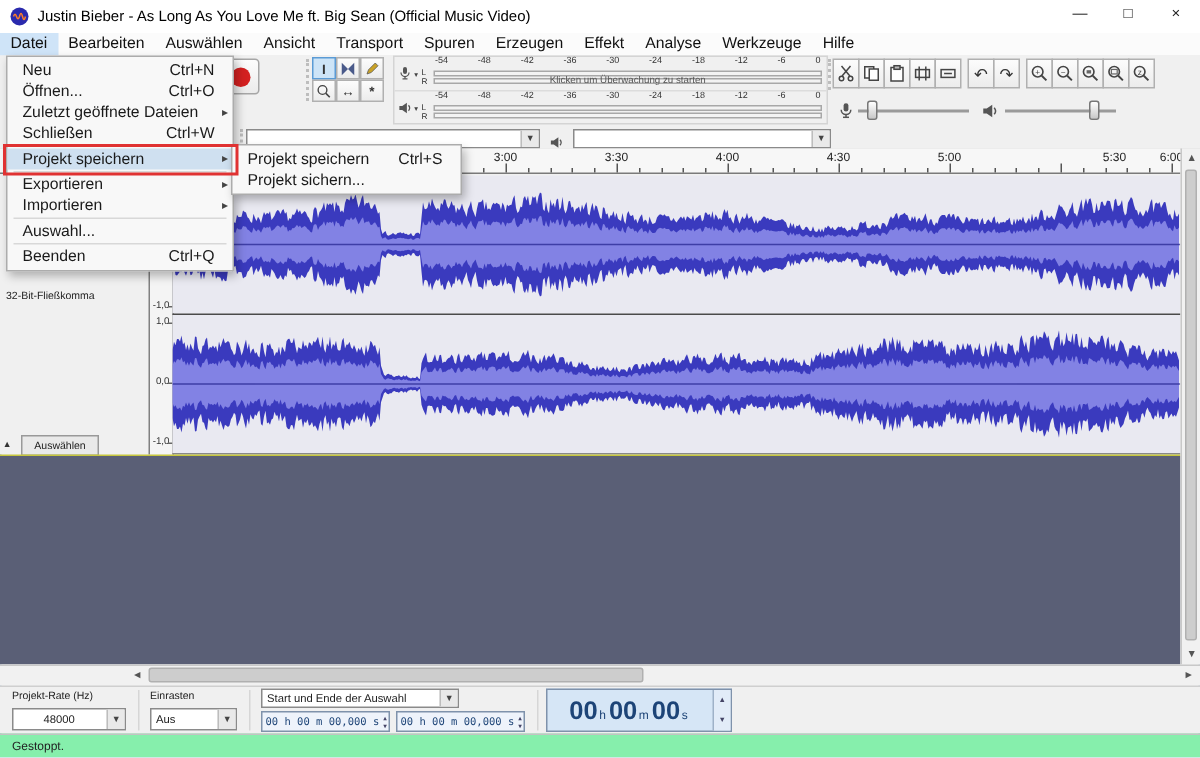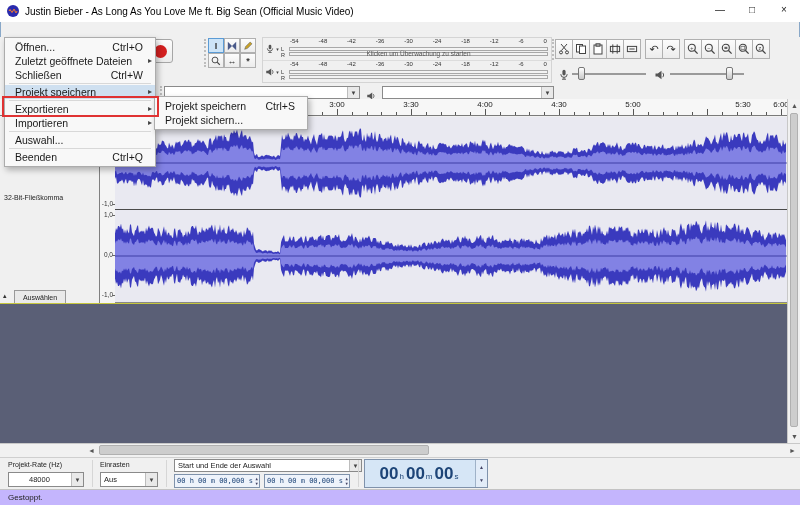--- a/index.html
+++ b/index.html
@@ -89,21 +89,21 @@
   .stb-combo{position:absolute;height:15px;}
   .timefield{position:absolute;top:16px;width:86px;height:14px;background:#eef3fb;border:1px solid #7f92ab;box-sizing:border-box;display:flex;align-items:center;color:#1d4477;font-family:"DejaVu Sans Mono",monospace;font-size:7px;padding-left:2px;white-space:nowrap;}
   .tf-spin{margin-left:auto;display:flex;flex-direction:column;font-size:4px;line-height:5px;color:#446;padding-right:1px;}
   .bigtime{position:absolute;left:364px;top:1px;width:124px;height:29px;background:#d6e6f6;border:1px solid #7f92ab;box-sizing:border-box;display:flex;align-items:center;}
   .bt-digits{flex:1;display:flex;align-items:baseline;justify-content:center;color:#1d4477;}
   .bt-d{font-size:17px;font-weight:bold;}
   .bt-u{font-size:8px;margin:0 2px 0 1px;}
   .bt-spin{width:11px;align-self:stretch;border-left:1px solid #9fb2c8;display:flex;flex-direction:column;}
   .bt-spin div{flex:1;display:flex;align-items:center;justify-content:center;font-size:5px;color:#446;background:#e2ecf8;}
   
-  .statusbar{position:absolute;left:0;top:489px;width:800px;height:16px;background:#c4b5fd;border-top:1px solid #c3c3c3;box-sizing:border-box;}
+  .statusbar{position:absolute;left:0;top:489px;width:800px;height:16px;background:#86efac;border-top:1px solid #c3c3c3;box-sizing:border-box;}
   .status-text{position:absolute;left:8px;top:3px;font-size:8px;color:#222;}
   
   .menu{position:absolute;background:#f8f8f8;border:1px solid #acacac;box-shadow:2px 3px 6px rgba(0,0,0,.28);padding:2px 0;z-index:110;}
   #file-menu{left:4px;top:37px;width:150px;}
   #save-submenu{left:154px;top:96px;width:152px;z-index:120;}
   .menu-item{position:relative;height:14px;line-height:14px;display:flex;padding:0 12px 0 10px;font-size:10.5px;color:#1a1a1a;box-sizing:border-box;}
   .menu-item.hl{background:#cfe0f0;}
   .mi-short{margin-left:auto;padding-left:14px;}
   .mi-arrow{position:absolute;right:3px;top:0;font-size:8px;color:#444;}
   .menu-sep{height:1px;background:#d8d8d8;margin:1px 4px;}
@@ -122,20 +122,33 @@
         </svg>
     </span>
     <span class="tb-title">Justin Bieber - As Long As You Love Me ft. Big Sean (Official Music Video)</span>
     <div class="winbtns">
       <div class="wbtn">—</div>
       <div class="wbtn">□</div>
       <div class="wbtn">×</div>
     </div>
   </div>
 
+  <div id="menubar">
+      <div class="mb-item active">Datei</div>
+      <div class="mb-item">Bearbeiten</div>
+      <div class="mb-item">Auswählen</div>
+      <div class="mb-item">Ansicht</div>
+      <div class="mb-item">Transport</div>
+      <div class="mb-item">Spuren</div>
+      <div class="mb-item">Erzeugen</div>
+      <div class="mb-item">Effekt</div>
+      <div class="mb-item">Analyse</div>
+      <div class="mb-item">Werkzeuge</div>
+      <div class="mb-item">Hilfe</div>
+    </div>
 
   <div class="toolzone">
     <div class="grip" style="left:204px;top:2px;height:28px;"></div>
     <div class="grip" style="left:552px;top:2px;height:21px;"></div>
     <div class="grip" style="left:160px;top:49px;height:13px;"></div>
 
     <div id="transport">
         <div class="tr-btn">
           <svg viewBox="0 0 12 12">
             <rect x="2.8" y="2" width="2.6" height="8" fill="#2f6fd0"></rect>
@@ -482,21 +495,21 @@
         <span style="padding-left:3px;">48000</span>
         <span class="combo-arrow">▼</span>
       </div>
     <div class="vsep" style="left:92px;"></div>
     <span class="stb-label" style="left:100px;">Einrasten</span>
     <div class="combo stb-combo" style="left:100px;top:14px;width:58px;height:15px;">
         <span style="padding-left:3px;">Aus</span>
         <span class="combo-arrow">▼</span>
       </div>
     <div class="vsep" style="left:166px;"></div>
-    <div class="combo stb-combo" style="left:174px;top:1px;width:188px;height:13px;">
+    <div class="combo stb-combo" style="left:174px;top:1px;width:132px;height:13px;">
         <span style="padding-left:3px;">Start und Ende der Auswahl</span>
         <span class="combo-arrow">▼</span>
       </div>
     <div class="timefield" style="left:174px;">
         <span>00 h 00 m 00,000 s</span>
         <span class="tf-spin">
           <span>▲</span>
           <span>▼</span>
         </span>
       </div>
@@ -523,20 +536,24 @@
         </div>
     </div>
   </div>
 
   <div class="statusbar">
     <span class="status-text">Gestoppt.</span>
   </div>
 
   <div class="menu" id="file-menu">
       <div class="menu-item">
+        <span class="mi-label">Neu</span>
+        <span class="mi-short">Ctrl+N</span>
+      </div>
+      <div class="menu-item">
         <span class="mi-label">Öffnen...</span>
         <span class="mi-short">Ctrl+O</span>
       </div>
       <div class="menu-item">
         <span class="mi-label">Zuletzt geöffnete Dateien</span>
         <span class="mi-arrow">▸</span>
       </div>
       <div class="menu-item">
         <span class="mi-label">Schließen</span>
         <span class="mi-short">Ctrl+W</span>

